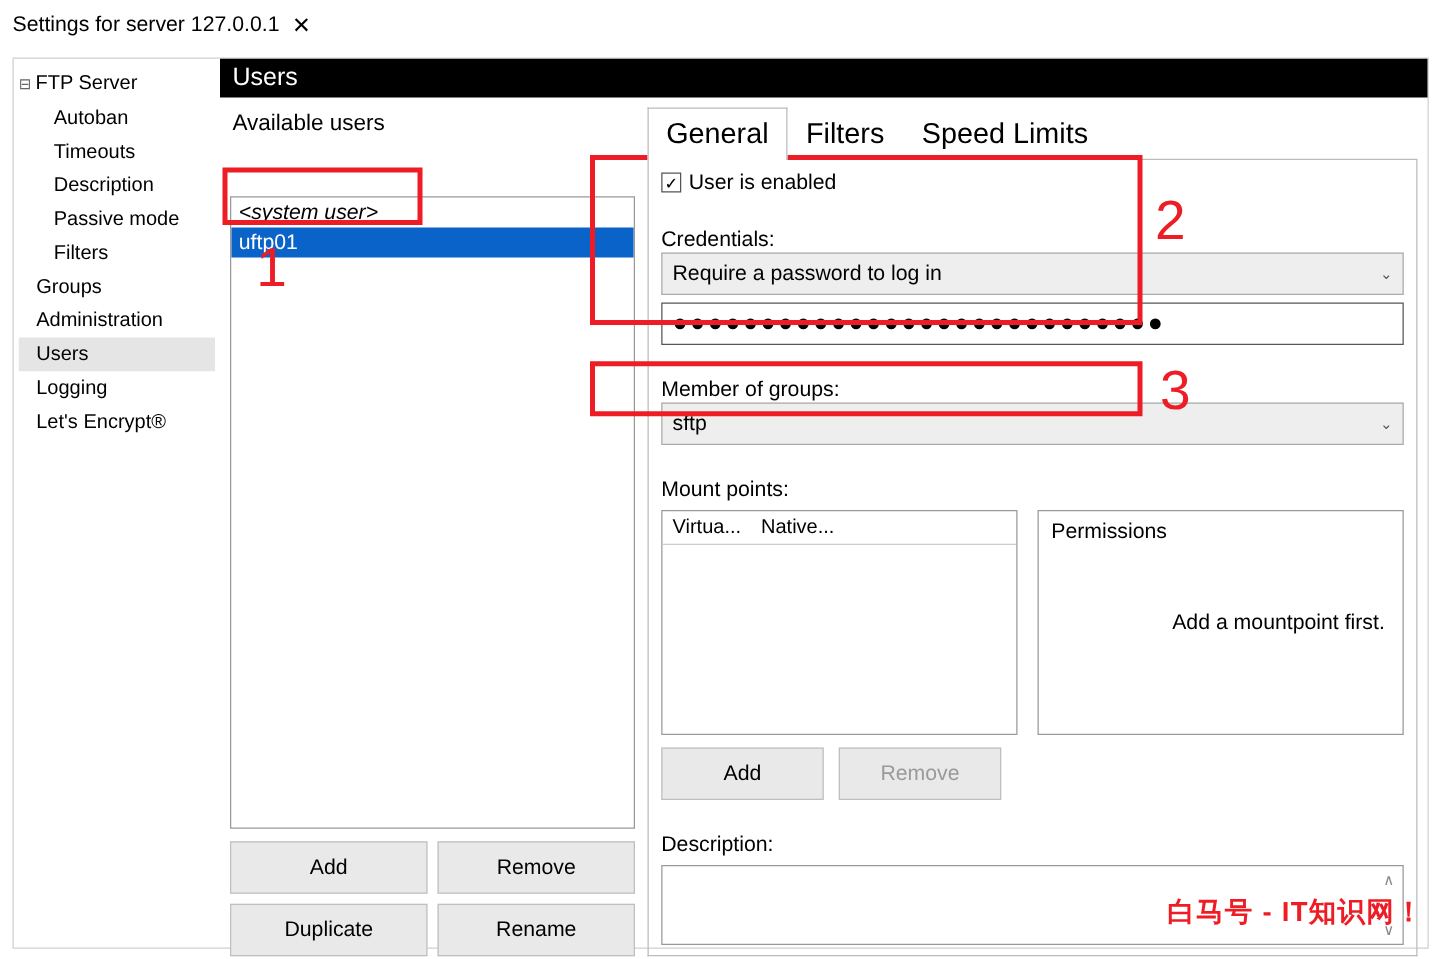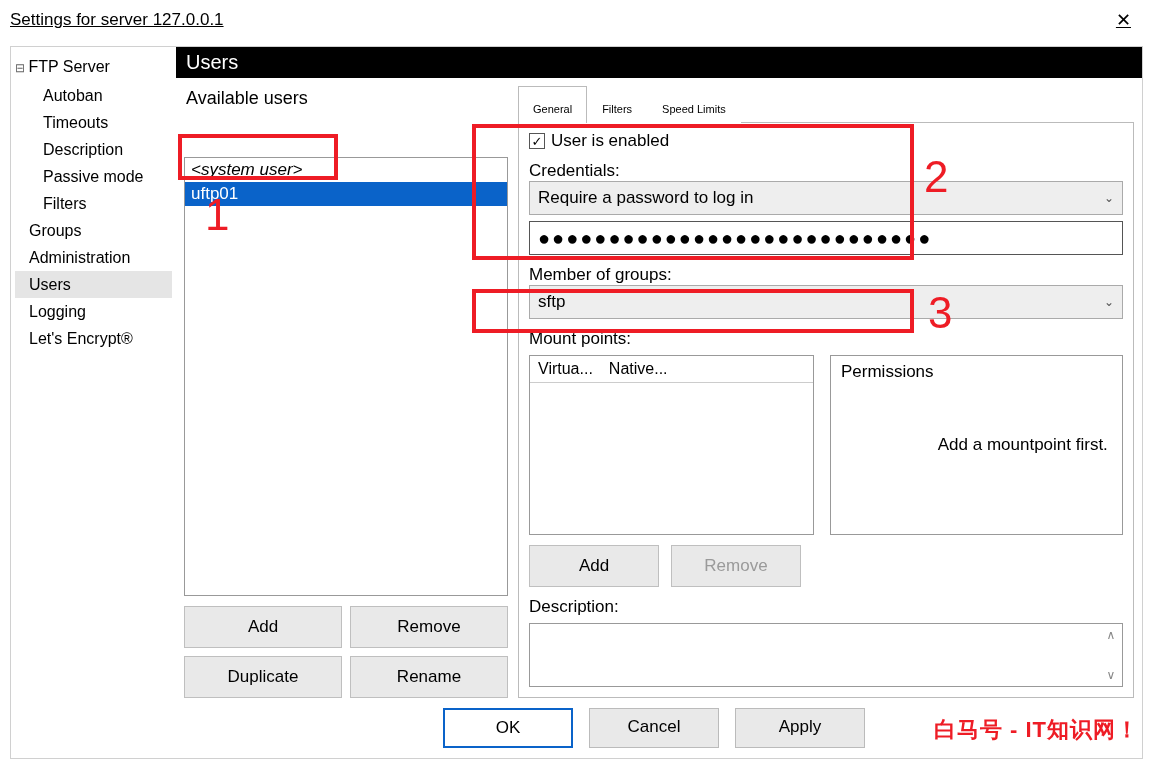--- a/index.html
+++ b/index.html
@@ -10,25 +10,23 @@
     background: #fff;
     color: #000;
     width: 1153px;
     height: 767px;
     overflow: hidden;
     position: relative;
   }
   .titlebar {
     display: flex;
     align-items: center;
-    justify-content: space-between;
     height: 40px;
-    padding: 0 12px 0 10px;
+    padding: 0 24px 0 10px;
     font-size: 17px;
-    text-decoration: underline;
   }
   .close-x { font-size: 18px; font-weight: 300; padding: 6px 10px; cursor: default; }
   .client {
     position: absolute;
     top: 46px; left: 10px; right: 10px; bottom: 8px;
     border: 1px solid #d0d0d0;
     display: flex;
   }
   
   .tree {
@@ -62,30 +60,30 @@
   .users-btns { display:grid; grid-template-columns:1fr 1fr; gap:8px; margin-top:10px; }
   .btn {
     background:#e9e9e9; border:1px solid #bfbfbf;
     text-align:center; padding:10px 0; font-size:17px; cursor:default;
   }
   .btn.disabled { color:#9a9a9a; }
   
   .detail { flex:1; display:flex; flex-direction:column; }
   .tabs { display:flex; gap:0; border-bottom:1px solid #bbb; }
   .tab {
-    padding:16px 14px 8px; font-size:11px;
+    padding:6px 14px 8px; font-size:23px;
     border:1px solid #bbb; border-bottom:none;
     background:#fff; margin-bottom:-1px;
   }
   .tab.inactive { background:#fff; border-color:transparent transparent #bbb transparent;}
   .tab.active { position:relative; z-index:1; }
   .tabbody { border:1px solid #bbb; border-top:none; flex:1; padding:8px 10px; position:relative; }
   .chk { display:flex; align-items:center; gap:6px; font-size:17px; }
   .chkbox { width:16px; height:16px; border:1px solid #555; display:inline-flex; align-items:center; justify-content:center; font-size:13px;}
-  .lbl { font-size:17px; margin-top:10px; }
+  .lbl { font-size:17px; margin-top:26px; }
   .combo {
     background:#eee; border:1px solid #aaa; padding:6px 8px; font-size:17px;
     display:flex; justify-content:space-between; align-items:center;
   }
   .combo .chev { font-size:12px; color:#555;}
   .pwfield {
     border:1px solid #555; padding:6px 8px; font-size:20px; letter-spacing:2px;
     line-height:20px; overflow:hidden;
   }
   .mount-row { display:flex; gap:16px; margin-top:6px;}

